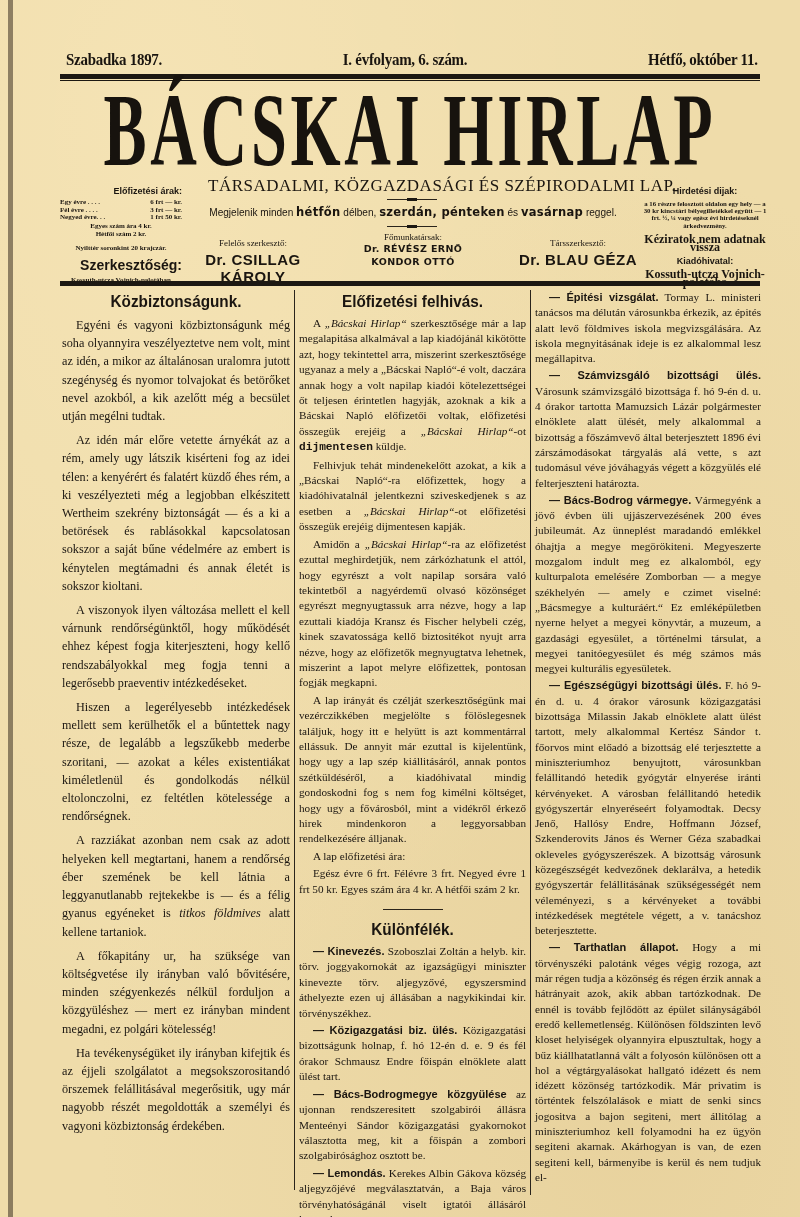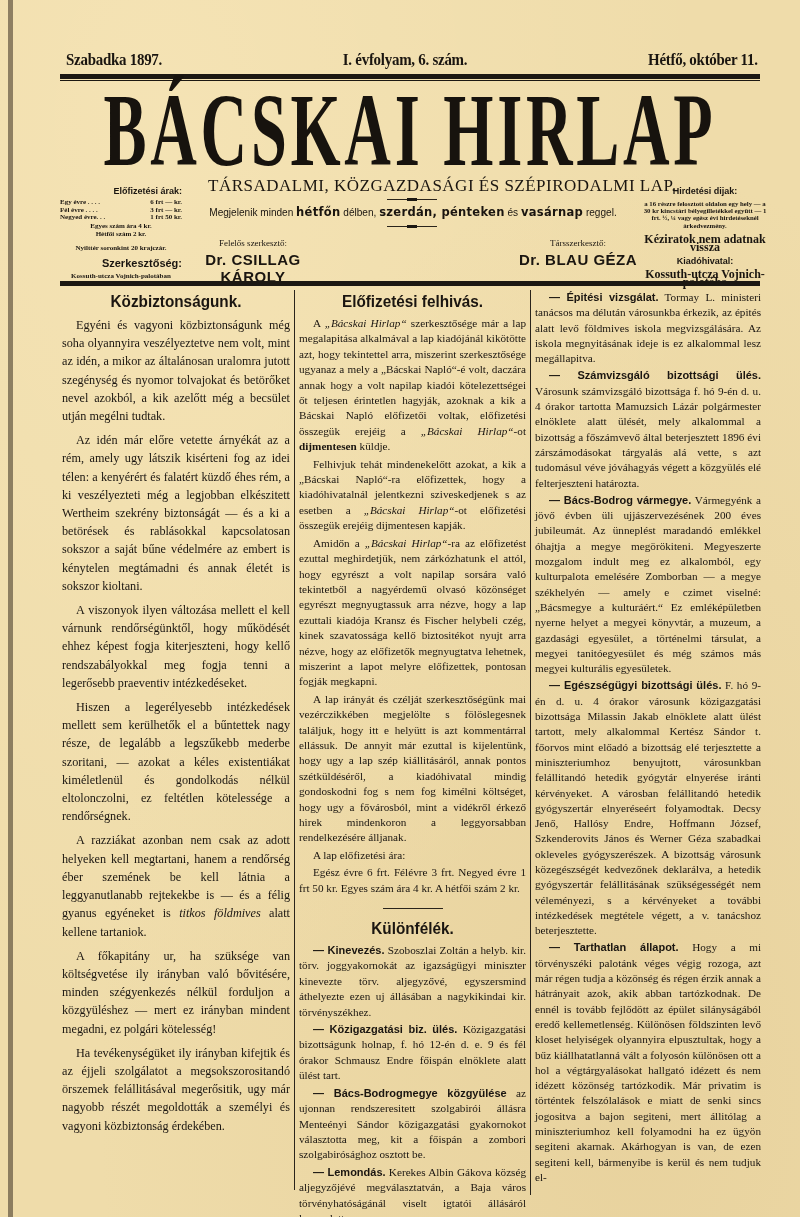--- a/index.html
+++ b/index.html
@@ -56,21 +56,21 @@
   .col2 { left: 291px; width: 227px; font-size: 11.2px; line-height: 15.4px; }
   .col3 { left: 527px; width: 226px; font-size: 11.2px; line-height: 15.3px; }
   .vline { position: absolute; top: 290px; width: 1px; background: #2a241b; }
   .heading { text-align: center; font-family: "Liberation Sans", sans-serif; font-weight: bold; font-size: 17px; line-height: 24px; margin: 0 0 2px 0; transform: scaleX(0.9); }
   .col p { margin: 0; text-indent: 14px; }
   .col1 p { margin-bottom: 6px; }
   .col2 p, .col3 p { margin-bottom: 2px; }
   .news-title { font-family: "Liberation Sans", sans-serif; font-weight: bold; font-size: 11px; }
   .sep { width: 60px; height: 1px; background: #2a241b; margin: 12px auto 8px; }
   i { font-style: italic; }
-  .boldsans { font-family: Liberation Serif, serif; font-weight: bold; }
+  .boldsans { font-family: Liberation Mono, monospace; font-weight: bold; }
 </style>
 </head>
 <body>
 
 <div class="page">
   <div class="left-edge"></div>
 
   <div class="dateline">
     <span>Szabadka 1897.</span>
     <span>I. évfolyam, 6. szám.</span>
@@ -94,39 +94,44 @@
       <span>Fél évre . . . .</span>
         <span>3 frt — kr.</span>
     </div>
     <div class="price-row">
       <span>Negyed évre. . .</span>
         <span>1 frt 50 kr.</span>
     </div>
     <div class="center-line">Egyes szám ára 4 kr.</div>
     <div class="center-line">Hétfői szám 2 kr.</div>
     <div class="center-line" style="margin-top:6px;">Nyilttér soronkint 20 krajczár.</div>
-    <div class="t lbl" style="margin-top:5px; font-size:11px;">Szerkesztőség:</div>
+    <div class="t lbl" style="margin-top:5px; font-size:14px;">Szerkesztőség:</div>
     <div class="center-line">Kossuth-utcza Vojnich-palotában</div>
   </div>
 
   <div class="dash" style="left:379px; top:199px;"></div>
   <div class="schedule">
     <span>Megjelenik minden</span>
     <b>hétfőn</b>
     <span>délben,</span>
     <b>szerdán, pénteken</b>
     <span>és</span>
     <b>vasárnap</b>
     <span>reggel.</span>
   </div>
   <div class="dash" style="left:379px; top:226px;"></div>
 
   <div class="staff" style="left:170px; top:238px; width:150px;">
     <div class="role">Felelős szerkesztő:</div>
     <div class="name" style="margin-top:3px;">Dr. CSILLAG KÁROLY</div>
+  </div>
+  <div class="staff" style="left:330px; top:232px; width:150px;">
+    <div class="role">Főmunkatársak:</div>
+    <div class="name-sm">Dr. RÉVÉSZ ERNŐ</div>
+    <div class="name-sm">KONDOR OTTÓ</div>
   </div>
   <div class="staff" style="left:500px; top:238px; width:140px;">
     <div class="role">Társszerkesztő:</div>
     <div class="name" style="margin-top:3px;">Dr. BLAU GÉZA</div>
   </div>
 
   <div class="right-box">
     <div class="lbl" style="margin-bottom:4px;">Hirdetési dijak:</div>
     <div class="desc small">a 16 részre felosztott oldalon egy hely — a 30 kr kincstári bélyegilletékkel együtt — 1 frt. ½, ¼ vagy egész évi hirdetéseknél árkedvezmény.</div>
     <div class="small" style="margin-top:6px; font-weight:bold;">Kéziratok nem adatnak vissza</div>

